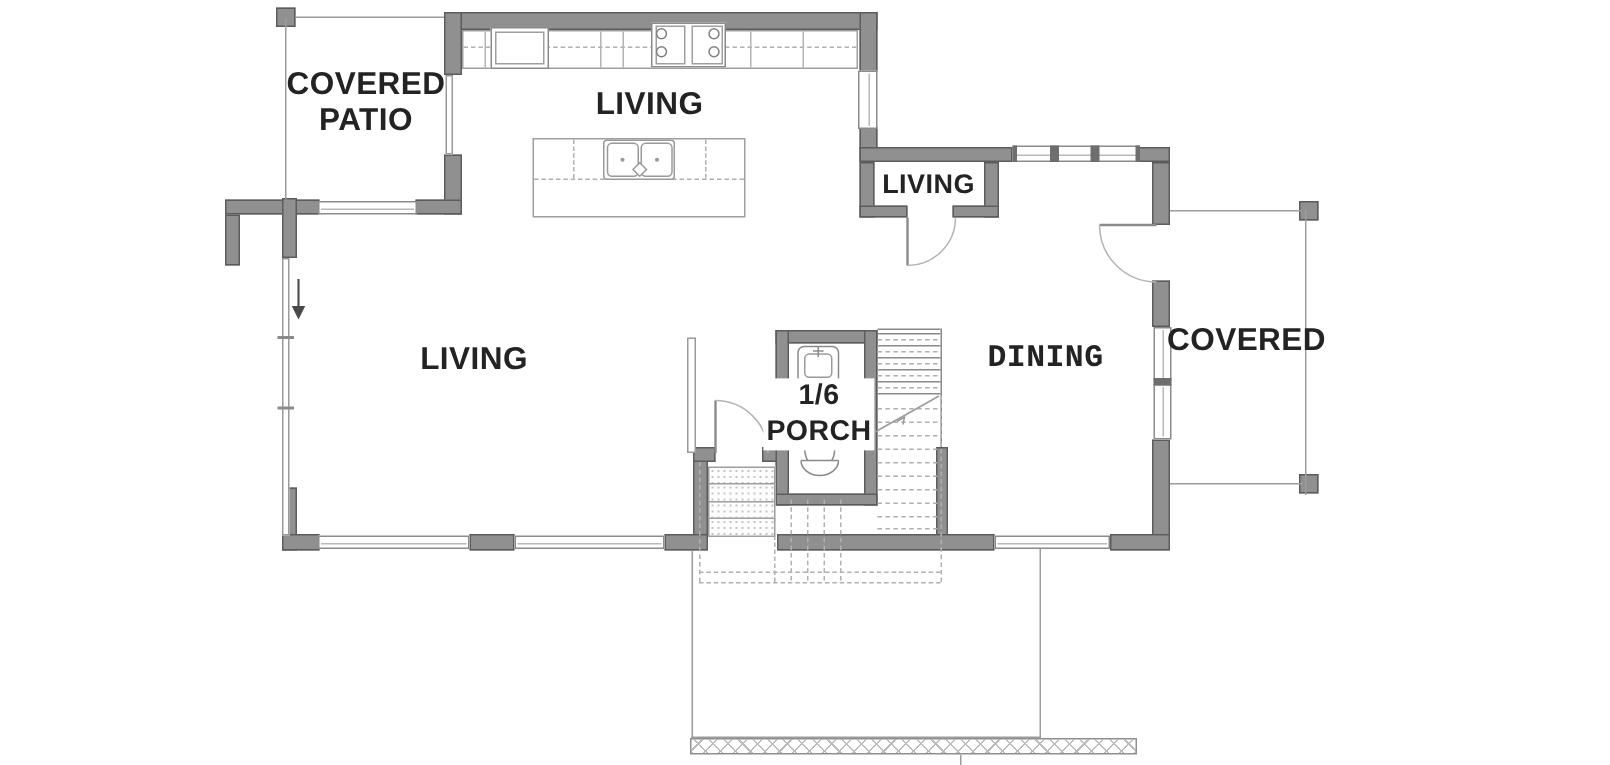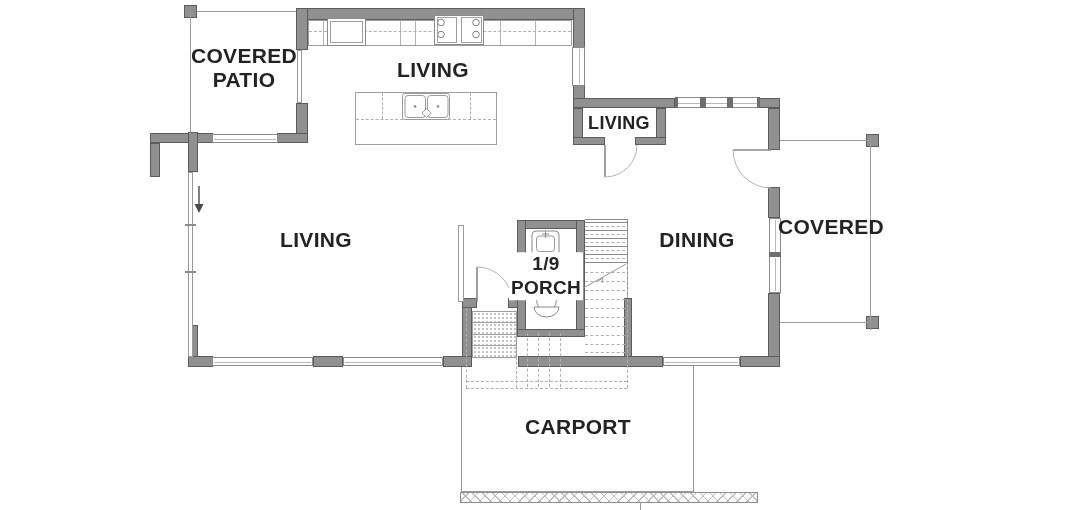--- a/index.html
+++ b/index.html
@@ -197,23 +197,22 @@
     <line x1="534" y1="307" x2="559" y2="307" stroke="#8a8a8a" stroke-width="1"></line>
   </svg>
 
   <div class="lab" style="left:244px;top:68px;">
     <div>COVERED</div>
     <div>PATIO</div>
   </div>
   <div class="lab" style="left:433px;top:70px;">LIVING</div>
   <div class="lab small" style="left:619px;top:123px;">LIVING</div>
   <div class="lab" style="left:316px;top:240px;">LIVING</div>
-  <div class="lab" style="left:697px;top:240px;">DINING</div>
+  <div class="lab" style="left:697px;top:240px;font-family:Liberation Mono, monospace;">DINING</div>
   <div class="lab bath" style="left:546px;top:276px;">
-    <div>1/9</div>
+    <div>1/6</div>
     <div>PORCH</div>
   </div>
   <div class="lab" style="left:831px;top:227px;">
     <div>COVERED</div>
   </div>
-  <div class="lab" style="left:578px;top:427px;">CARPORT</div>
 
 </div>
 
 </body></html>

